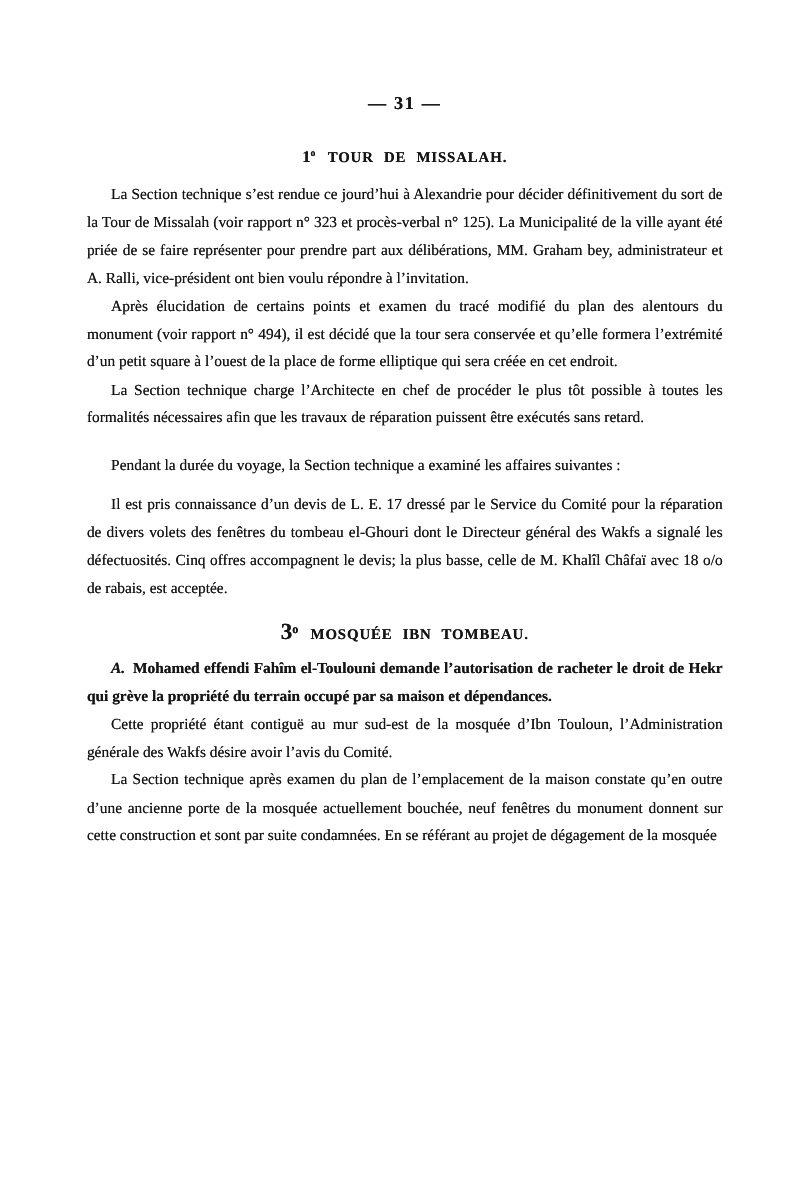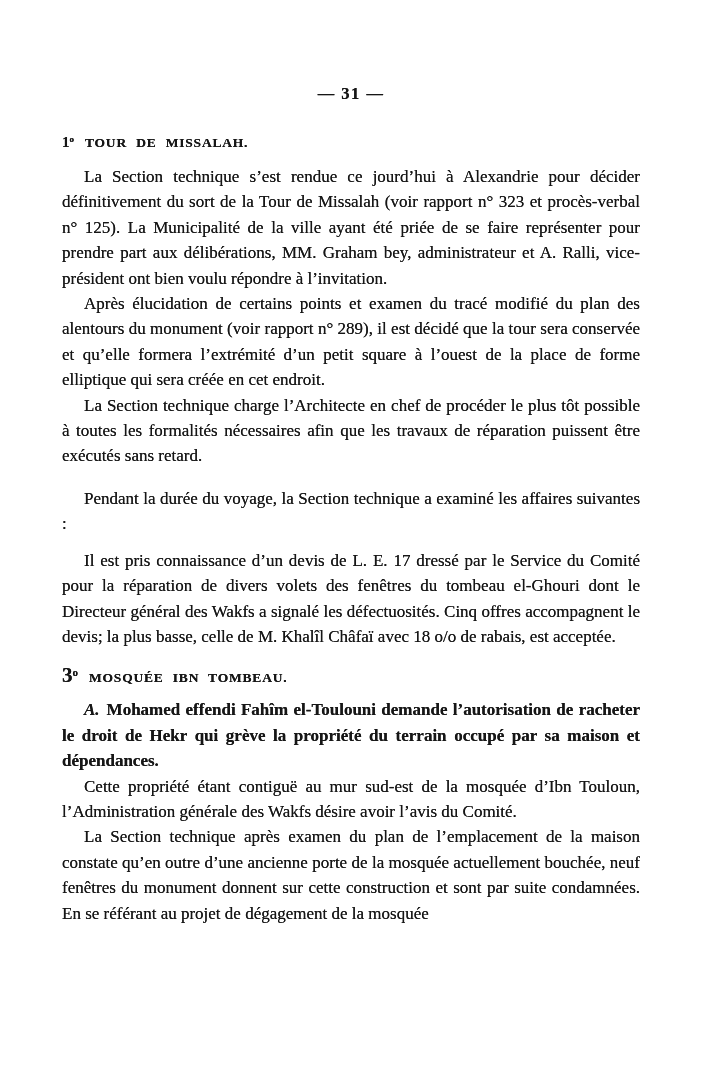--- a/index.html
+++ b/index.html
@@ -11,35 +11,35 @@
     position: relative;
     width: 720px;
     height: 1082px;
     background: #ffffff;
     color: #161616;
     font-family: "Liberation Serif", "DejaVu Serif", serif;
     overflow: hidden;
   }
   .textblock {
     position: absolute;
-    left: 62px;
+    left: 79px;
     top: 0;
     width: 578px;
   }
   .pagenum {
     margin: 84px 0 0 0;
     text-align: center;
     font-size: 16.5px;
     font-weight: 700;
     letter-spacing: 1.5px;
     text-shadow: 0 0 0.4px rgba(0,0,0,0.85);
   }
   .section-heading {
     margin: 0;
-    text-align: left;
+    text-align: center;
     font-weight: 700;
     font-size: 13.5px;
     letter-spacing: 0.8px;
     word-spacing: 5px;
     text-shadow: 0 0 0.4px rgba(0,0,0,0.85);
     line-height: 19px;
   }
   .section-heading .sec-num {
     font-size: 15px;
     letter-spacing: 0;
@@ -58,21 +58,21 @@
   }
   .section-heading.big-num sup.sec-ord {
     font-size: 11px;
     vertical-align: 6px;
   }
   .section-heading.big-num {
     line-height: 22px;
   }
   .para {
     margin: 0;
-    font-size: 17px;
+    font-size: 14px;
     line-height: 25.4px;
     text-align: justify;
     text-indent: 22px;
     text-shadow: 0 0 0.45px rgba(0,0,0,0.8);
   }
   .mt-h1   { margin-top: 26px; }
   .mt-p1   { margin-top: 12px; }
   .mt-trans{ margin-top: 17px; }
   .mt-h2   { margin-top: 20px; }
   .mt-p2   { margin-top: 11px; }
@@ -87,21 +87,21 @@
 <body>
 
 <div class="sheet">
   <div class="textblock">
 
     <div class="pagenum">— 31 —</div>
 
     <h2 class="section-heading mt-h1"><span class="sec-num">1</span><sup class="sec-ord">o</sup><span class="sec-title">TOUR DE MISSALAH.</span></h2>
 
     <p class="para mt-p1">La Section technique s’est rendue ce jourd’hui à Alexandrie pour décider définitivement du sort de la Tour de Missalah (voir rapport n° 323 et procès-verbal n° 125). La Municipalité de la ville ayant été priée de se faire représenter pour prendre part aux délibérations, MM. Graham bey, administrateur et A. Ralli, vice-président ont bien voulu répondre à l’invitation.</p>
-    <p class="para">Après élucidation de certains points et examen du tracé modifié du plan des alentours du monument (voir rapport n° 289), il est décidé que la tour sera conservée et qu’elle formera l’extrémité d’un petit square à l’ouest de la place de forme elliptique qui sera créée en cet endroit.</p>
+    <p class="para">Après élucidation de certains points et examen du tracé modifié du plan des alentours du monument (voir rapport n° 494), il est décidé que la tour sera conservée et qu’elle formera l’extrémité d’un petit square à l’ouest de la place de forme elliptique qui sera créée en cet endroit.</p>
     <p class="para">La Section technique charge l’Architecte en chef de procéder le plus tôt possible à toutes les formalités nécessaires afin que les travaux de réparation puissent être exécutés sans retard.</p>
 
     <p class="para mt-trans">Pendant la durée du voyage, la Section technique a examiné les affaires suivantes :</p>
 
 
     <p class="para mt-p2">Il est pris connaissance d’un devis de L. E. 17 dressé par le Service du Comité pour la réparation de divers volets des fenêtres du tombeau el-Ghouri dont le Directeur général des Wakfs a signalé les défectuosités. Cinq offres accompagnent le devis; la plus basse, celle de M. Khalîl Châfaï avec 18 o/o de rabais, est acceptée.</p>
 
     <h2 class="section-heading big-num mt-h3"><span class="sec-num">3</span><sup class="sec-ord">o</sup><span class="sec-title">MOSQUÉE IBN TOMBEAU.</span></h2>
 
     <p class="para mt-p3"><span class="lead-initial">A.</span><span>Mohamed effendi Fahîm el-Toulouni demande l’autorisation de racheter le droit de Hekr qui grève la propriété du terrain occupé par sa maison et dépendances.</span></p>

